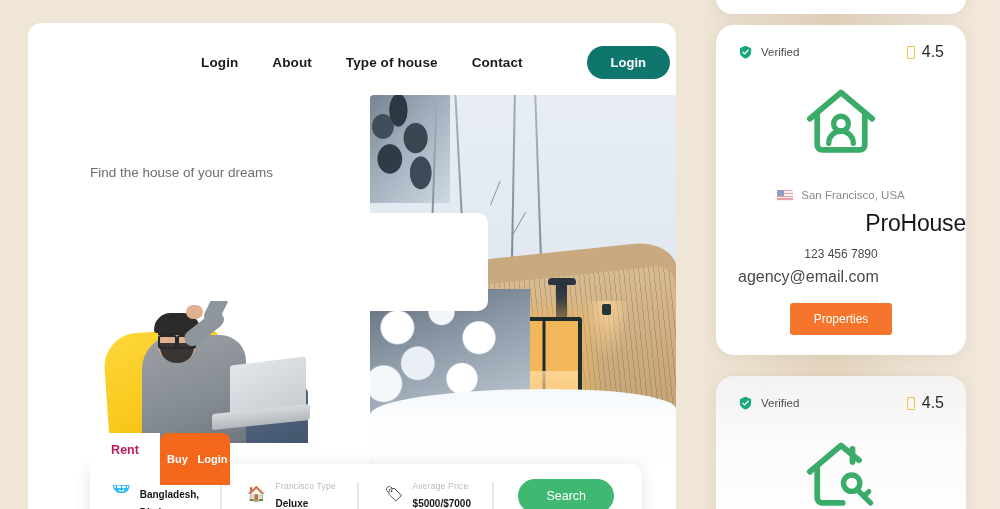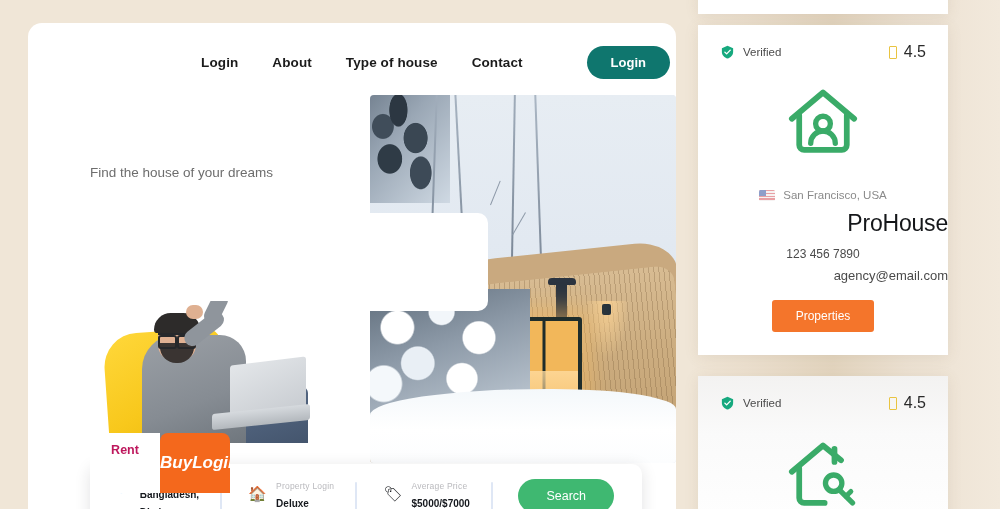--- a/index.html
+++ b/index.html
@@ -244,21 +244,21 @@
   .tab {
     font-size: 12.5px; font-weight: 700; cursor: pointer;
     padding: 10px 0; width: 70px; text-align: center;
     white-space: nowrap;
   }
   .tab.inactive { color: #be185d; background: #fff; border-radius: 8px 0 0 0; }
   .tab.active-grp {
     display: flex; background: #f4681c;
     border-radius: 8px 8px 0 0; overflow: hidden;
   }
-  .tab.active-grp .t { color: #fff; width: 68px; padding: 10px 0; font-size: 17px; font-weight: 700; font-style: italic; }
+  .tab.active-grp .t { color: #fff; width: 68px; padding: 10px 0; font-size: 11px; font-weight: 700; }
 
   .searchcard {
     position: absolute; left: 62px; top: 441px;
     width: 552px; height: 64px;
     background: #ffffff; border-radius: 10px;
     box-shadow: 0 3px 16px rgba(30,30,40,.13);
     display: flex; align-items: center; z-index: 5;
   }
   .field { display: flex; align-items: flex-start; gap: 9px; padding-left: 22px; }
   .field .ficon { font-size: 15px; line-height: 1; margin-top: 5px; color: #16181c; }
@@ -268,22 +268,22 @@
   .search-btn {
     margin-left: auto; margin-right: 28px;
     background: #3fb871; color: #fff; border: none;
     font-size: 12.5px; font-weight: 400;
     padding: 10px 28px; border-radius: 20px; cursor: pointer;
     white-space: nowrap;
   }
 
   
   .card {
-    position: absolute; left: 698px; width: 250px;
-    background: #ffffff; border-radius: 0;
+    position: absolute; left: 716px; width: 250px;
+    background: #ffffff; border-radius: 18px;
     box-shadow: 0 2px 14px rgba(120,100,70,.10);
   }
   .card-top { top: -18px; height: 32px; }
   .card-main { top: 25px; height: 330px; }
   .card-bottom {
     top: 376px; height: 160px;
     background: linear-gradient(to bottom, #f3f2f1 0%, #fafafa 36%, #ffffff 100%);
   }
   .card-head {
     display: flex; align-items: center; justify-content: space-between;
@@ -312,21 +312,21 @@
   .flag::before {
     content:""; position: absolute; left:0; top:0; width: 7px; height: 6px;
     background: #8e9ec9;
   }
   .loc-text { font-size: 11.5px; color: #8a8a8a; }
   .agency-name {
     text-align: right; font-size: 23px; font-weight: 400; color: #15171a;
     margin-top: 9px; letter-spacing: -.2px;
   }
   .agency-phone { text-align: center; font-size: 12px; color: #4a4a4a; margin-top: 10px; }
-  .agency-email { text-align: right; font-size: 13px; color: #4a4a4a; margin-top: 7px; padding-left: 22px; }
+  .agency-email { text-align: left; font-size: 16px; color: #4a4a4a; margin-top: 7px; padding-left: 22px; }
   .properties-wrap { display: flex; justify-content: center; margin-top: 17px; }
   .properties-btn {
     background: #f4752b; color: #fff; border: none;
     font-size: 12px; padding: 9px 24px; border-radius: 3px; cursor: pointer;
     white-space: nowrap;
   }
   .house-icon-b { display: flex; justify-content: center; margin-top: 22px; }
 </style>
 </head>
 <body>
@@ -413,21 +413,21 @@
         <span class="flabel">Location</span>
         <span class="fvalue">Bangladesh,
 Dhaka</span>
       </span>
     </div>
     <div class="divider"></div>
 
     <div class="field">
       <span class="ficon">🏠</span>
       <span>
-        <span class="flabel">Property Login</span>
+        <span class="flabel">Francisco Type</span>
         <span class="fvalue">Deluxe</span>
       </span>
     </div>
     <div class="divider"></div>
 
     <div class="field">
       <span class="ficon">🏷</span>
       <span>
         <span class="flabel">Average Price</span>
         <span class="fvalue">$5000/$7000</span>

